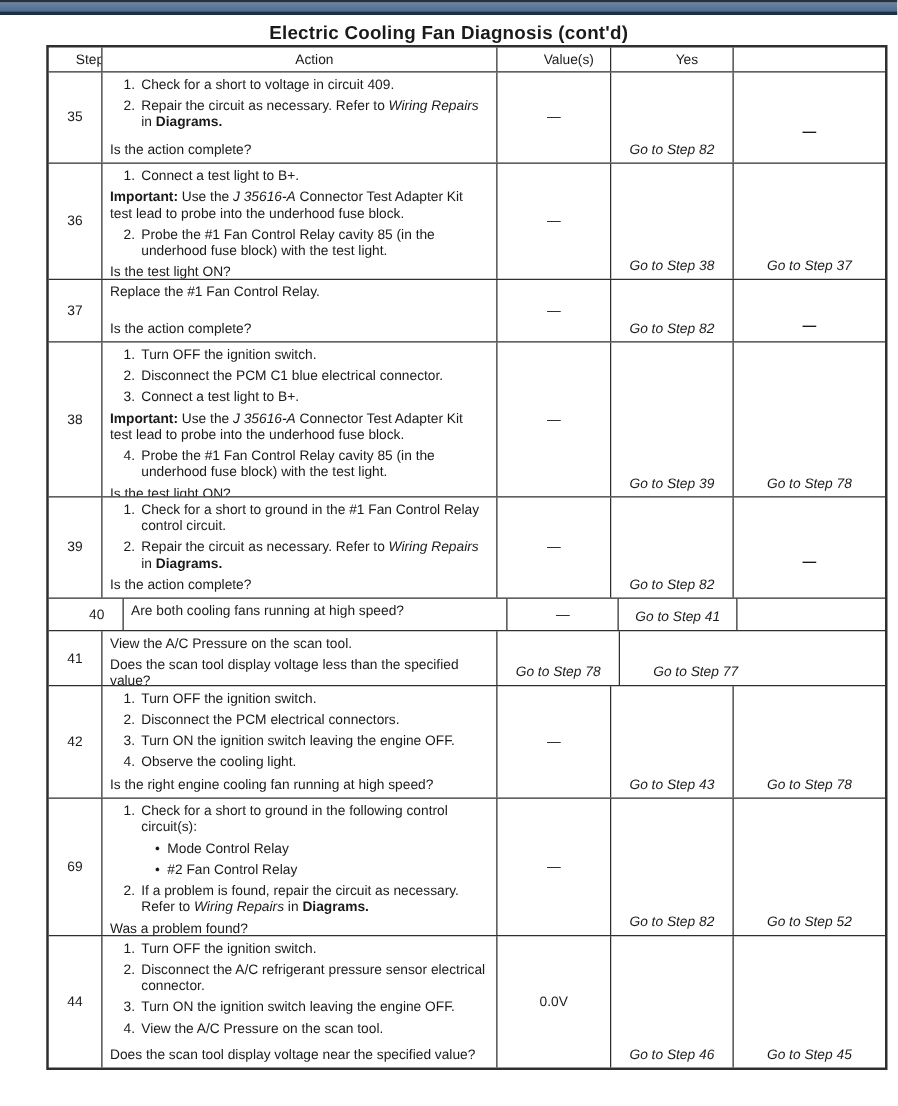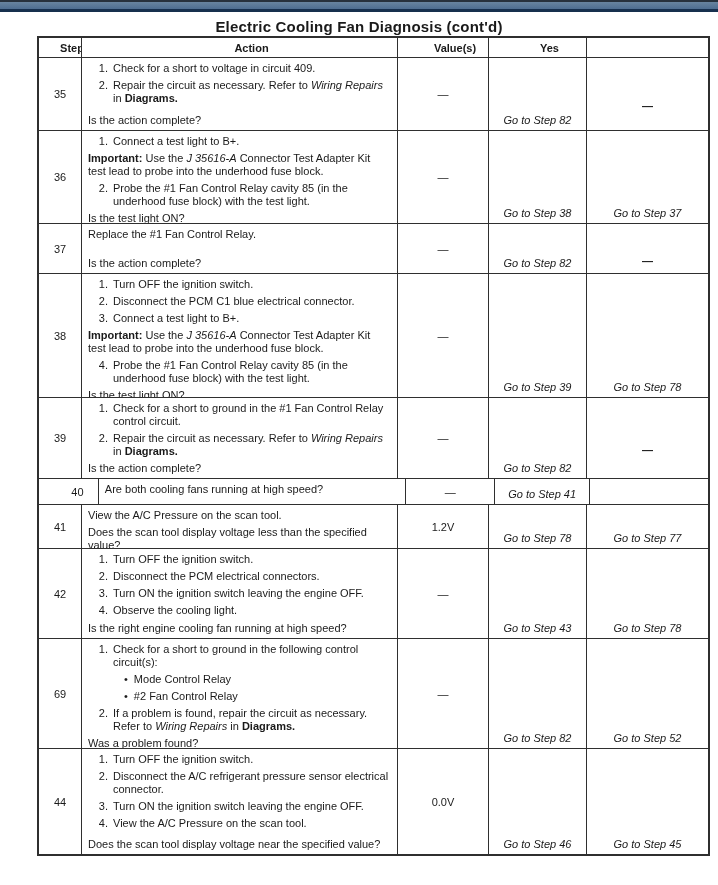--- a/index.html
+++ b/index.html
@@ -38,21 +38,21 @@
   .cell:last-child{border-right:none;}
   .c0{width:43px;}
   .c1{width:316px;}
   .c2{width:91px;}
   .c3{width:98px;}
   .c4{width:121px;margin-top:24px;}
 
   .thead{height:20px;}
   .hcell{
     display:flex;align-items:center;justify-content:center;
-    font-size:11px;font-weight:bold;padding-left:24px;
+    font-size:11px;font-weight:normal;padding-left:24px;
   }
 
   .cell.step{
     display:flex;align-items:center;justify-content:center;
     font-size:11px;
   }
   .cell.action{
     display:flex;flex-direction:column;
     padding:4px 6px 3px 6px;
     font-size:11px;line-height:13px;
@@ -193,21 +193,20 @@
         <div class="cell value c2">—</div>
         <div class="cell result c3">Go to Step 41</div>
         <div class="cell result c4">Go to Step 42</div>
       </div>
       <div class="trow" style="height: 44px;">
         <div class="cell step c0">41</div>
         <div class="cell action c1">
           <div class="line l-p"><span>View the A/C Pressure on the scan tool.</span></div>
           <div class="line l-q"><span>Does the scan tool display voltage less than the specified value?</span></div>
         </div>
-        <div class="cell value c2">1.2V</div>
         <div class="cell result c3">Go to Step 78</div>
         <div class="cell result c4">Go to Step 77</div>
       </div>
       <div class="trow" style="height: 90px;">
         <div class="cell step c0">42</div>
         <div class="cell action c1">
           <div class="line l-num">
             <span class="ln">1.</span>
             <div class="lt"><span>Turn OFF the ignition switch.</span></div>
           </div>

